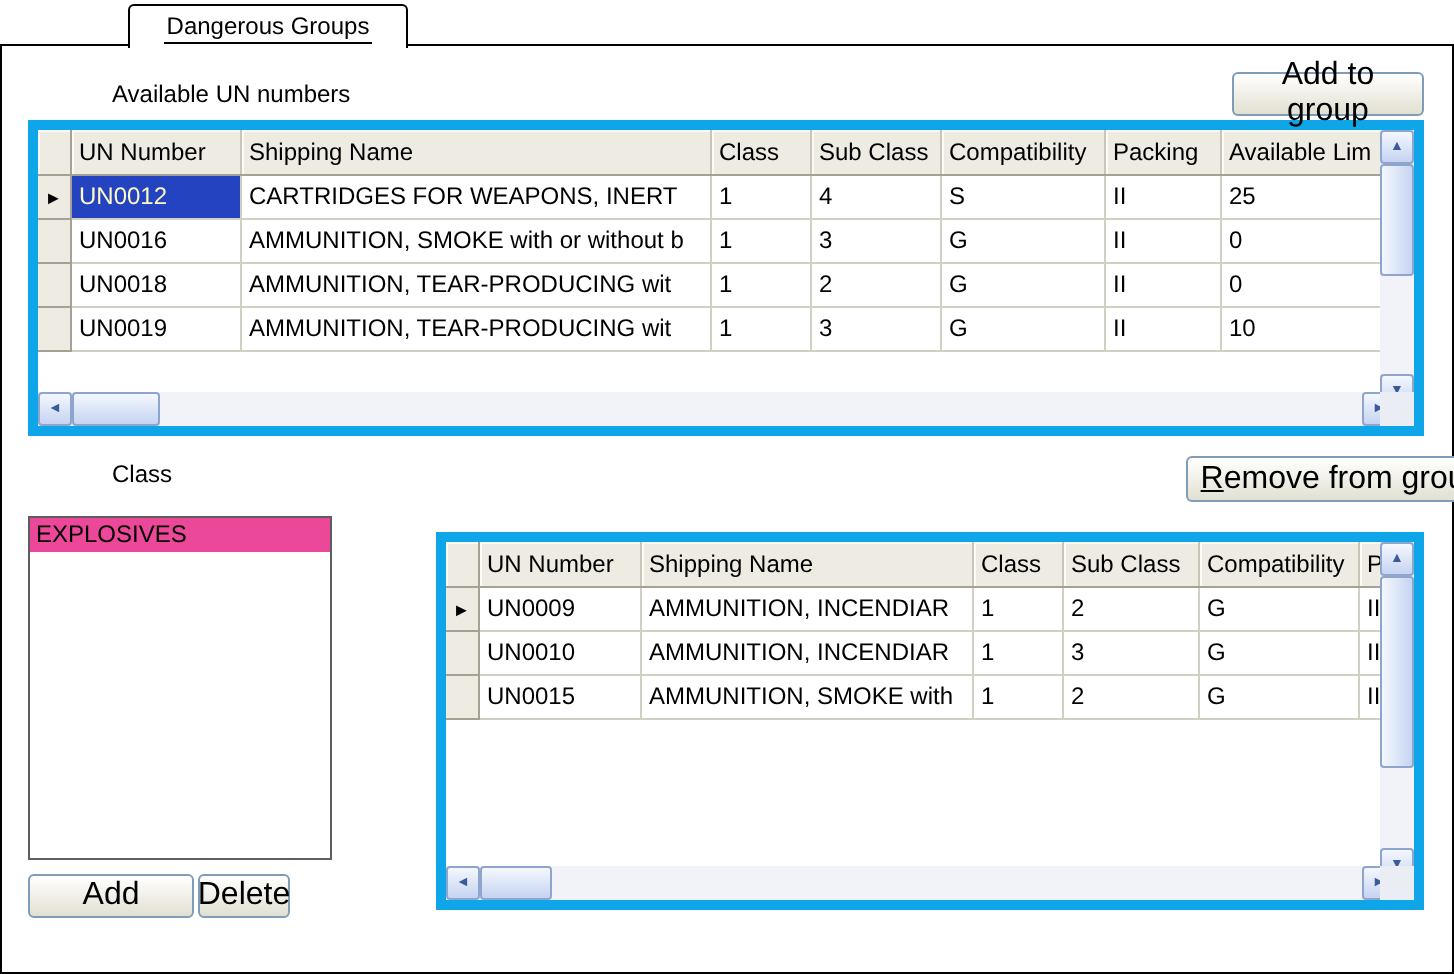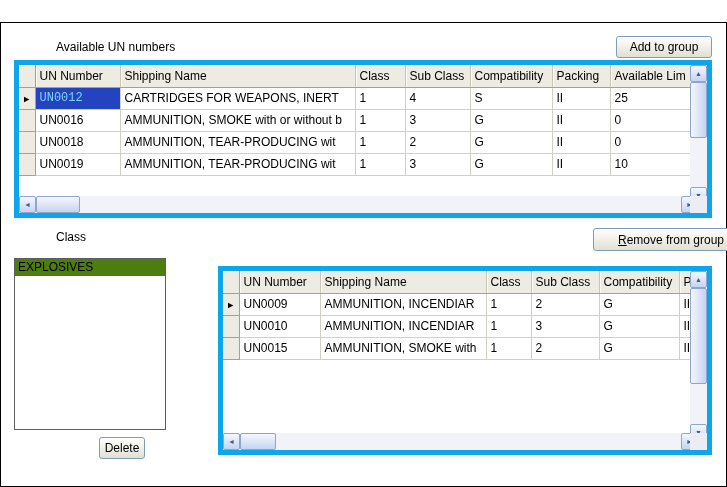--- a/index.html
+++ b/index.html
@@ -7,60 +7,63 @@
   .screen { position:relative; width:727px; height:487px; background:#FFFFFF;
             font-family:"Liberation Sans", sans-serif; font-size:12px; color:#000; overflow:hidden; }
   .panel { position:absolute; left:0; top:22px; width:727px; height:465px;
            border:1px solid #000; background:#fff; }
   .tab { position:absolute; left:64px; top:2px; width:140px; height:22px; background:#fff;
          border:1px solid #000; border-bottom:none; border-radius:3px 3px 0 0; z-index:5;
          display:flex; align-items:center; justify-content:center; }
   .tab-label { border-bottom:1px solid #000; padding:0 1px 1px; white-space:nowrap; }
   .section-label { position:absolute; z-index:2; white-space:nowrap;margin-left:42px; }
   .xpbtn { position:absolute; z-index:3; background:linear-gradient(#FFFFFF,#F2F1EA 45%,#E2E0D2);
-           border:1px solid #7F9DB9; border-radius:3px; font-family:inherit; font-size:12px;
+           border:1px solid #7F9DB9; border-radius:3px; font-family:inherit; font-size:16px;
            color:#000; display:flex; align-items:center; justify-content:center; padding:0 4px; cursor:default; }
   .accel { display:block; }
   .accel::first-letter { text-decoration:underline; }
 
   .grid { position:absolute; z-index:2; border:5px solid #0ea5e9; background:#fff; overflow:hidden; }
   table.dbgrid { border-collapse:collapse; table-layout:fixed; font-size:12px; }
   .dbgrid th { height:22px; background:#EDEBE2; border-right:1px solid #C9C6B8; border-bottom:1px solid #A5A294;
                box-shadow:inset 1px 1px 0 #FBFAF6; font-weight:normal; text-align:left;
                padding:1px 4px; white-space:nowrap; overflow:hidden; }
   .dbgrid td { height:22px; background:#fff; border-right:1px solid #D2CFC3; border-bottom:1px solid #D2CFC3;
                padding:1px 4px; white-space:nowrap; overflow:hidden; }
   .dbgrid td.sel, .dbgrid th.sel { background:#EDEBE2; border-right:1px solid #A5A294;
                border-bottom:1px solid #A5A294; text-align:center; padding:1px; }
-  .dbgrid td.cell-selected { background:#2443C0; color:#7dd3fc;font-family:Liberation Mono, monospace; }
+  .dbgrid td.cell-selected { background:#2443C0; color:#fef9c3; }
   .rowptr { font-size:9px; line-height:1; color:#000; }
 
   .vscroll { position:absolute; top:0; right:0; width:17px; background:#F1F3F8; }
   .hscroll { position:absolute; left:0; bottom:0; height:17px; background:#F1F3F8; }
   .sb-btn { position:absolute; width:17px; height:17px; background:linear-gradient(#F4F7FE,#C6D4F1);
             border:1px solid #8EA6CE; border-radius:2px; color:#3A5A98; font-size:7px;
             display:flex; align-items:center; justify-content:center; }
   .sb-up { top:0; left:0; }   .sb-down { bottom:0; left:0; }
   .sb-left { left:0; top:0; } .sb-right { right:0; top:0; }
   .sb-thumb { position:absolute; background:linear-gradient(90deg,#F4F7FE,#C6D4F1);
               border:1px solid #8EA6CE; border-radius:2px; }
   .vthumb { left:0; width:17px; }
   .hthumb { top:0; height:17px; background:linear-gradient(#F4F7FE,#C6D4F1); }
   .sb-corner { position:absolute; right:0; bottom:0; width:17px; height:17px; background:#EAEDF4; }
 
   .listbox { position:absolute; left:14px; top:258px; width:152px; height:172px;
              border:1px solid #5E5E5E; background:#fff; z-index:2; }
   .list-item { height:17px; padding:1px 3px; white-space:nowrap; overflow:hidden; }
-  .list-item.selected { background:#4d7c0f; }
+  .list-item.selected { background:#ec4899; }
 </style>
 </head>
 <body>
 
 <div class="screen">
 
+  <div class="tab">
+    <span class="tab-label">Dangerous Groups</span>
+  </div>
 
   <div class="panel"></div>
 
   <span class="section-label" style="left:14px; top:40px;">Available UN numbers</span>
 
   <button class="xpbtn" style="left:616px; top:36px; width:96px; height:22px;">
     <span>Add to group</span>
   </button>
 
   <div class="grid" style="left:14px; top:60px; width:698px; height:158px;">
@@ -143,20 +146,23 @@
     </div>
     <div class="sb-corner"></div>
   </div>
 
   <span class="section-label" style="left:14px; top:230px;">Class</span>
 
   <div class="listbox">
     <div class="list-item selected">EXPLOSIVES</div>
   </div>
 
+  <button class="xpbtn" style="left:14px; top:437px; width:83px; height:22px;">
+    <span>Add</span>
+  </button>
   <button class="xpbtn" style="left:99px; top:437px; width:46px; height:22px;">
     <span>Delete</span>
   </button>
 
 
   <button class="xpbtn" style="left:552px; top:228px; width:156px; height:23px;margin-left:41px;">
     <span class="accel">Remove from group</span>
   </button>
 
   <div class="grid" style="left:218px; top:266px; width:494px; height:189px;">

